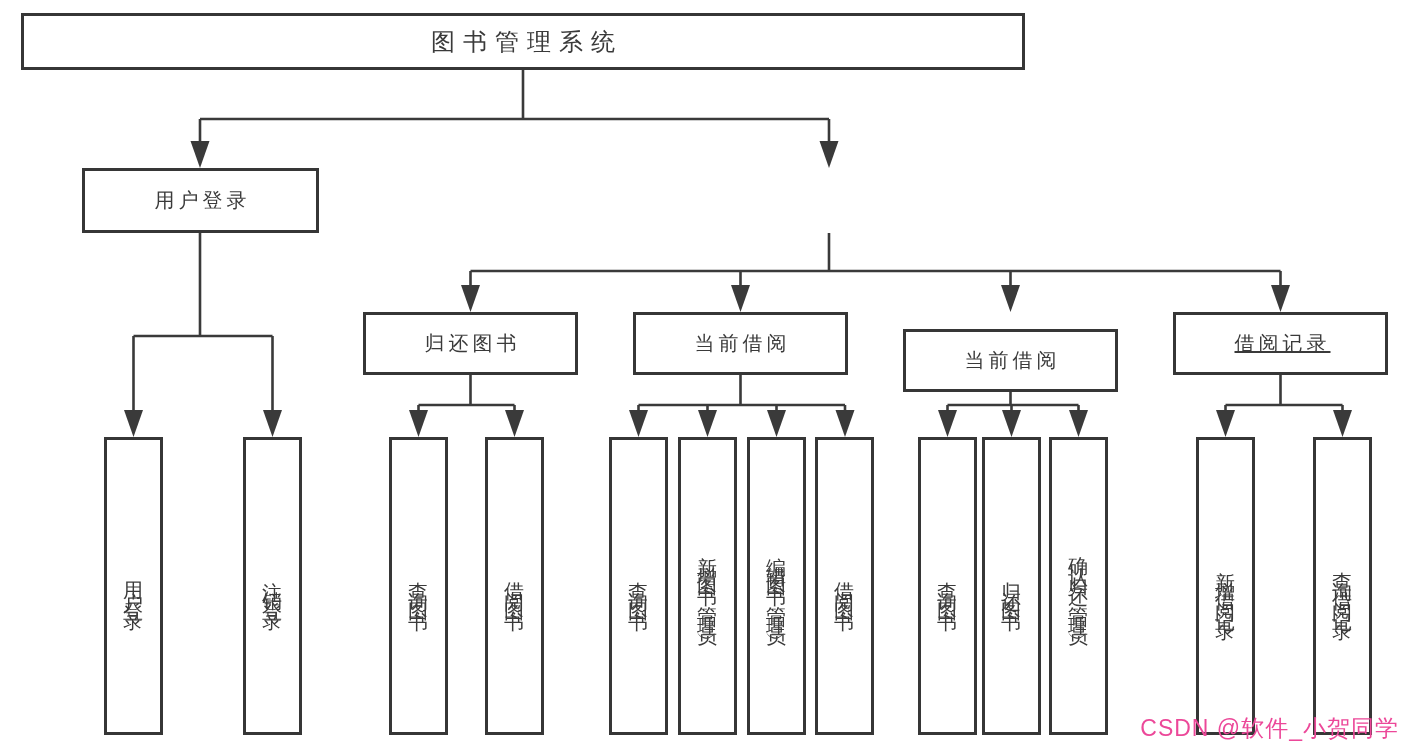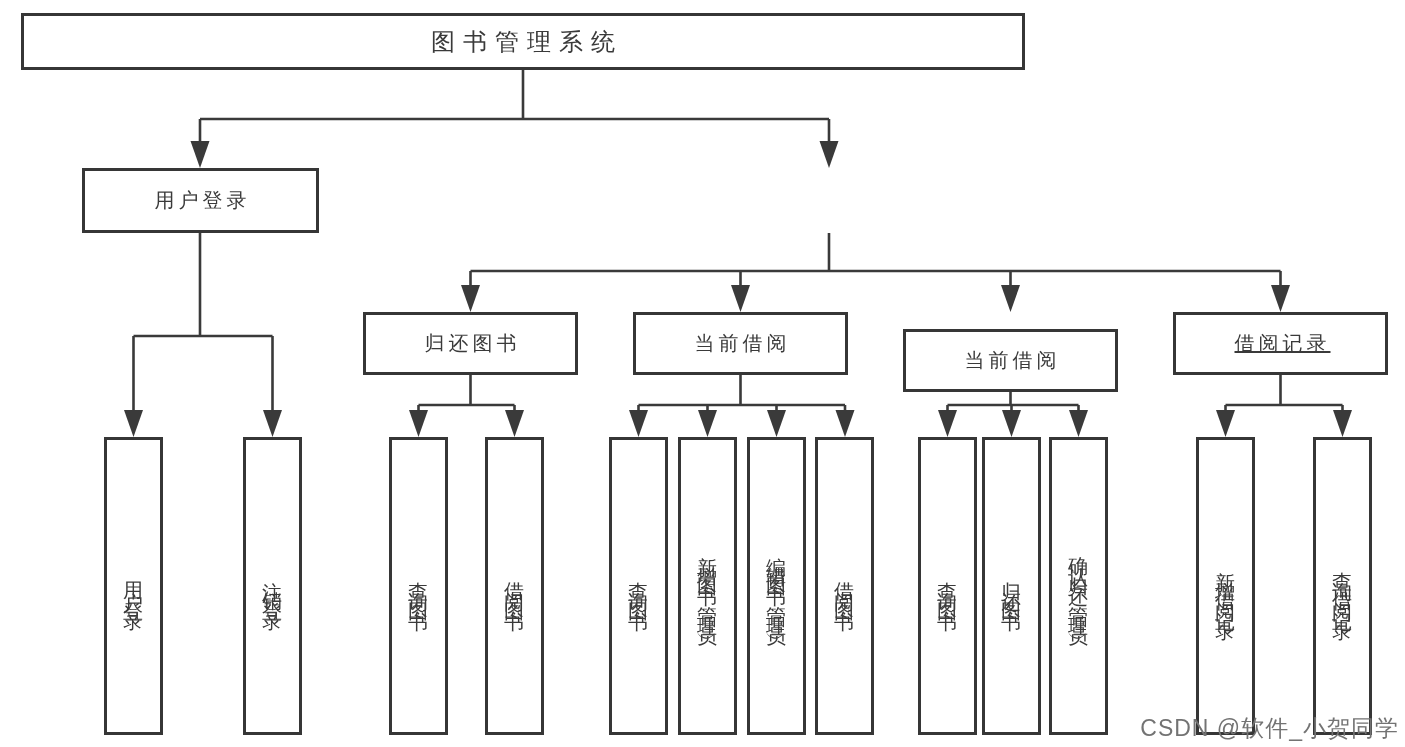--- a/index.html
+++ b/index.html
@@ -36,21 +36,21 @@
     text-orientation: mixed;
     font-size: 20px;
     letter-spacing: 10px;
     line-height: 1;
   }
   .watermark {
     position: absolute;
     right: 6px;
     bottom: 3px;
     font-size: 23px;
-    color: #737373;
+    color: #ec4899;
     letter-spacing: 1px;
     z-index: 3;
     white-space: nowrap;
   }
 </style>
 </head>
 <body>
 
 <div class="stage">
 

